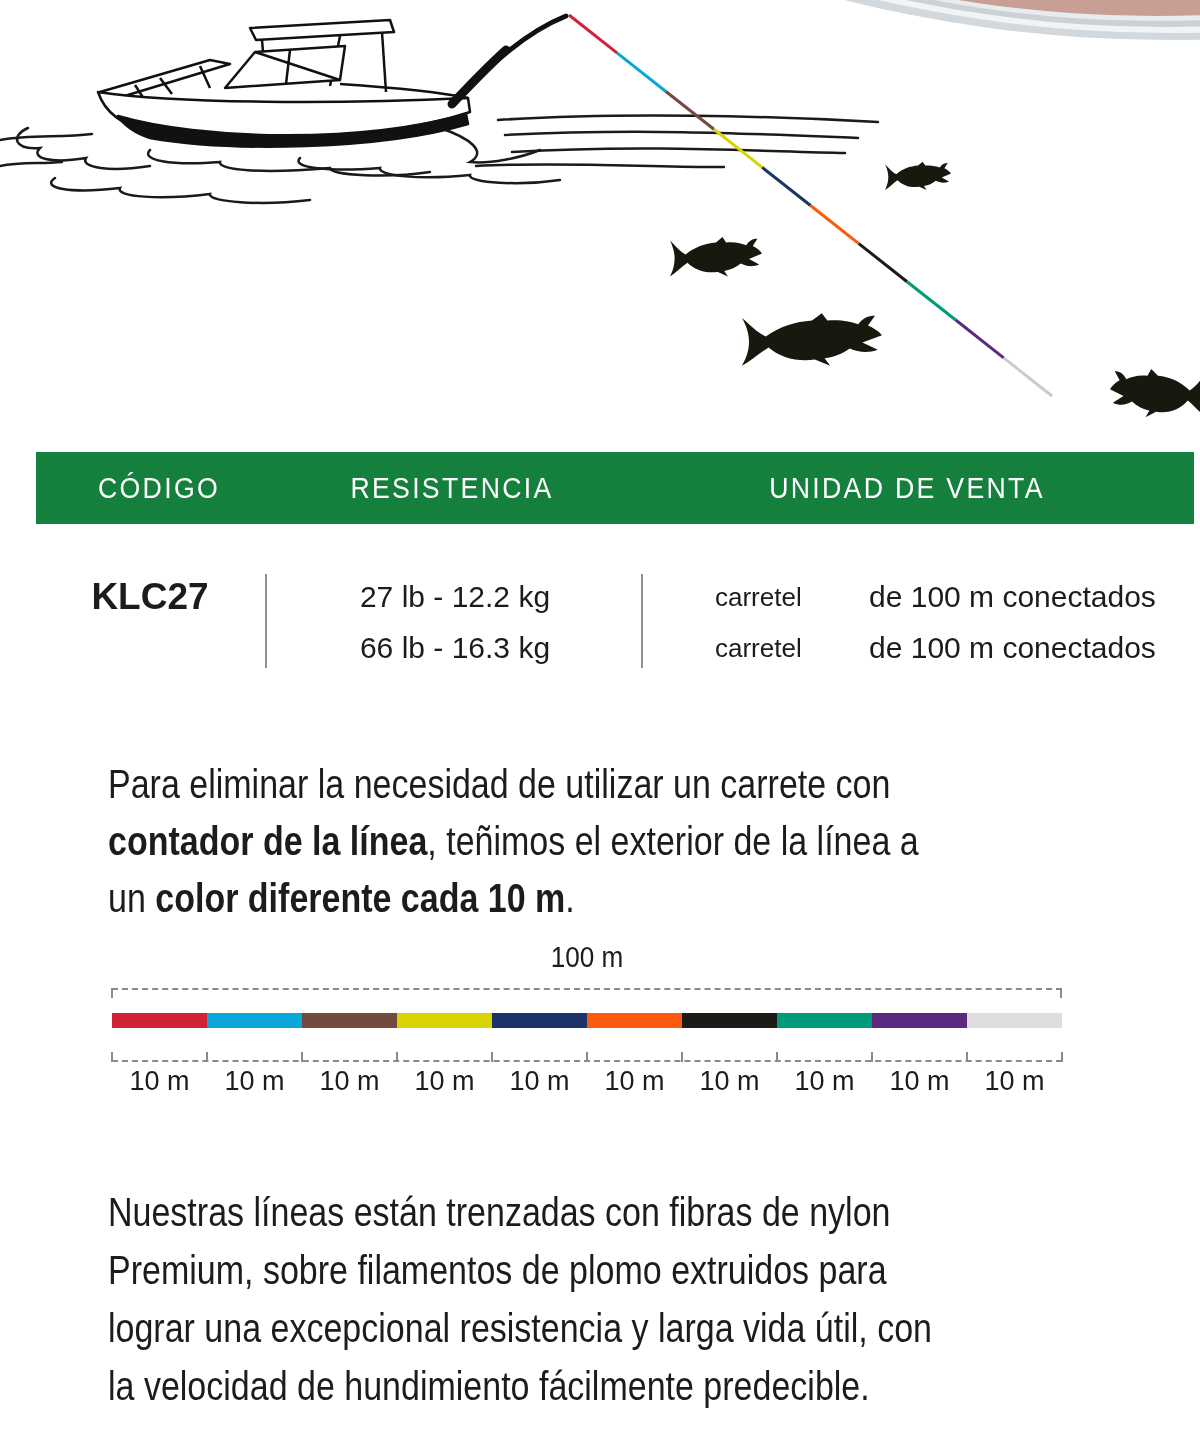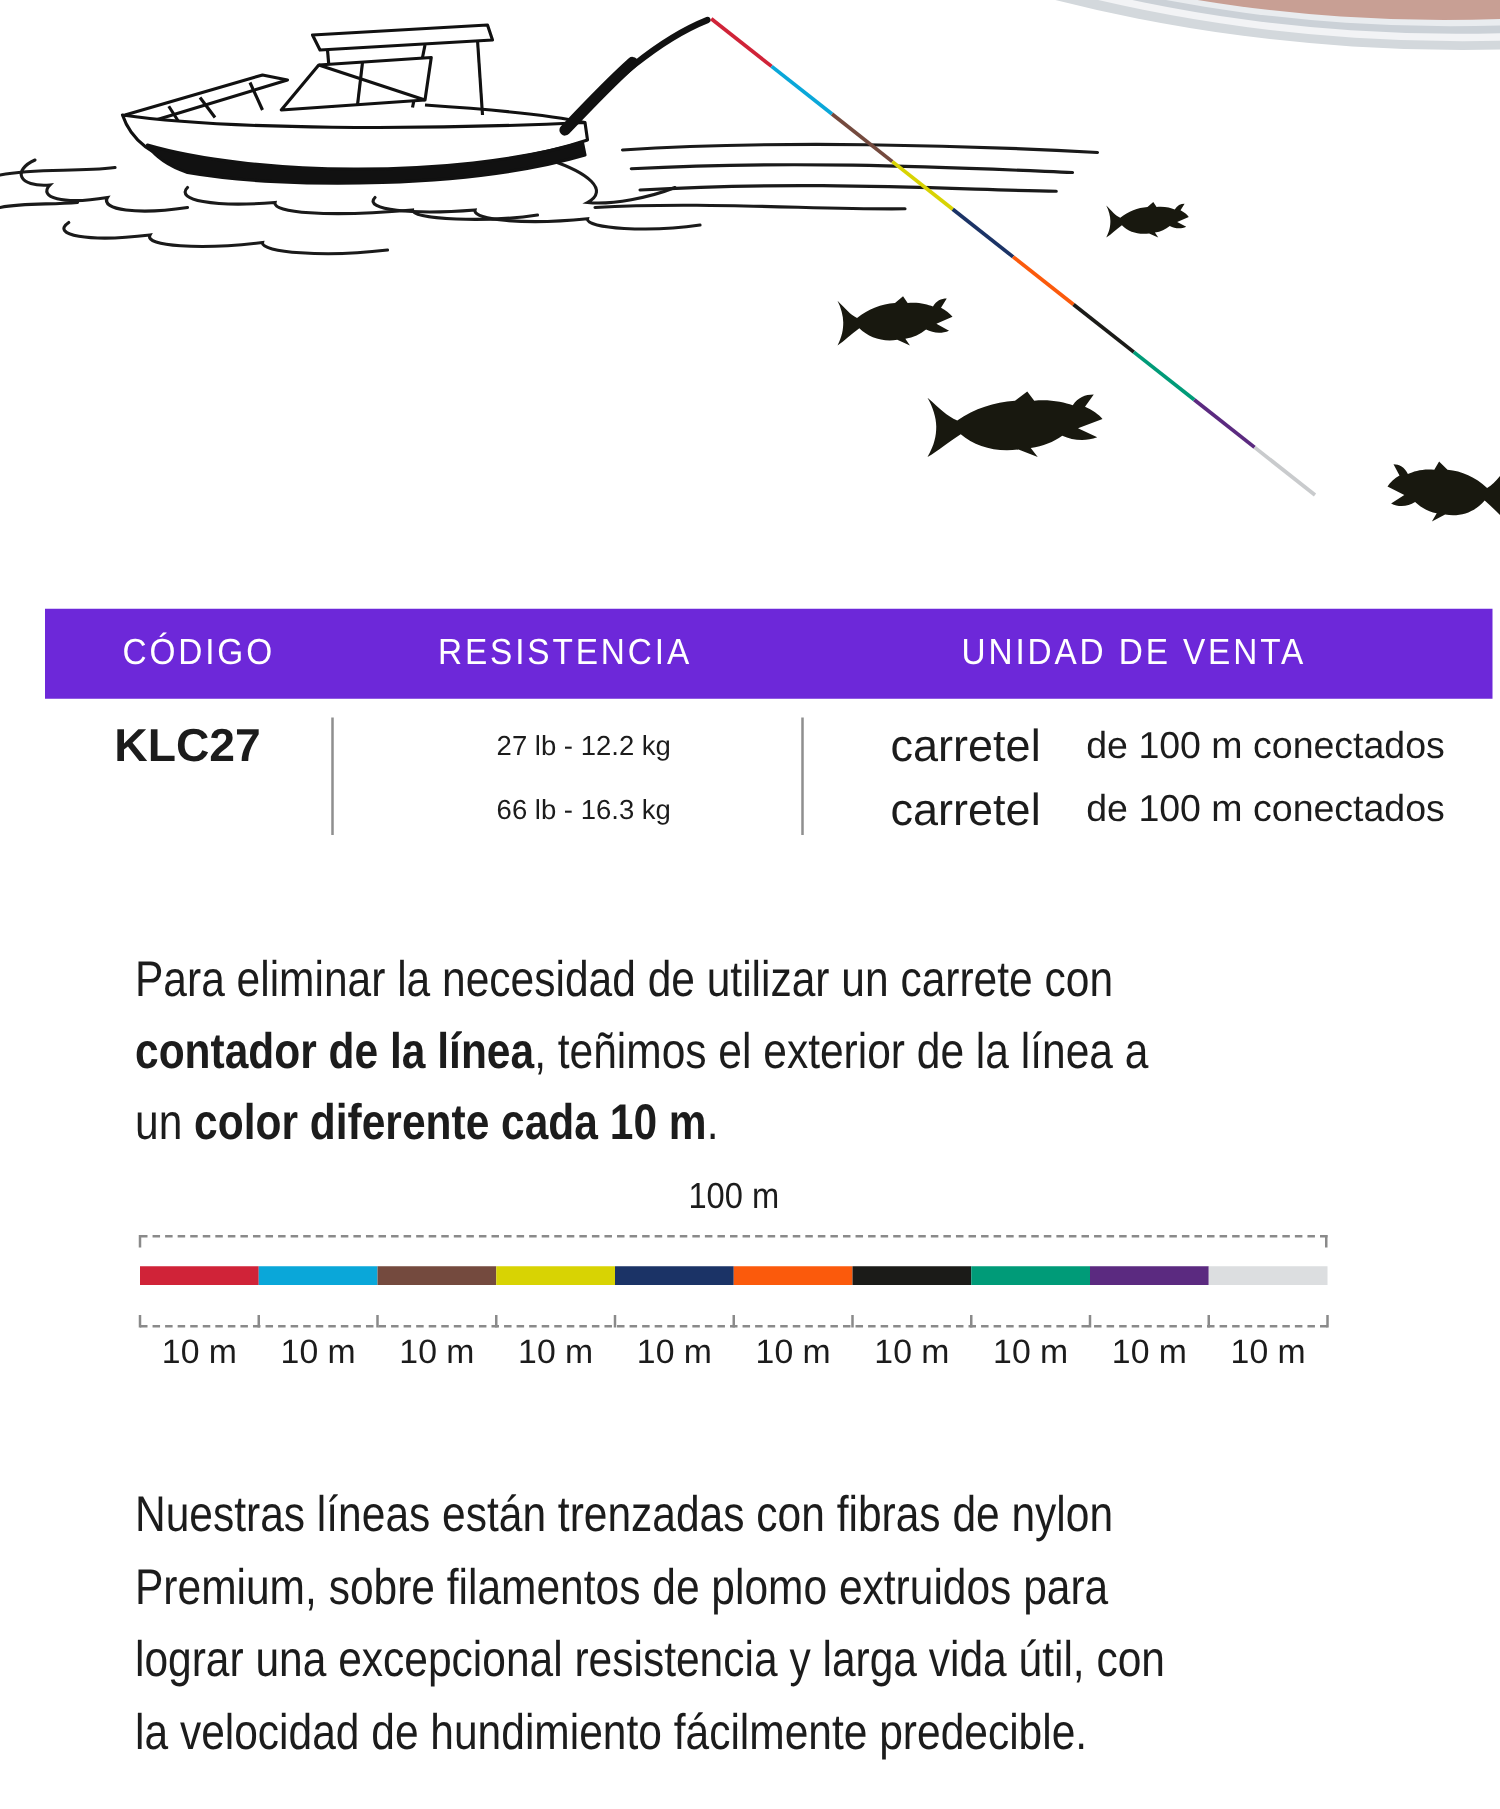--- a/index.html
+++ b/index.html
@@ -12,22 +12,22 @@
   .bar{position:absolute;left:36px;top:452px;width:1158px;height:72px}
   .bar .h{position:absolute;top:50%;transform:translate(-50%,-50%) scaleX(.92);
           color:#fff;font-size:29px;letter-spacing:2.5px;white-space:nowrap}
   .h1{left:123px}.h2{left:416px}.h3{left:871px}
 
   
   #rows{position:absolute;left:0;top:0;width:1200px}
   .trow{position:absolute;left:0;width:1047px;height:52px;line-height:52px}
   .trow.r0{top:571px}.trow.r1{top:622px}
   .c-cod{position:absolute;left:70px;width:160px;text-align:center;font-weight:bold;font-size:37px}
-  .c-res{position:absolute;left:352px;width:230px;text-align:center;font-size:22px}
-  .c-car{position:absolute;left:700px;width:145px;text-align:center;font-size:36px}
+  .c-res{position:absolute;left:340px;width:230px;text-align:center;font-size:30px}
+  .c-car{position:absolute;left:715px;width:145px;font-size:26px}
   .c-uni{position:absolute;left:869px;font-size:30px;white-space:nowrap}
   .divider{position:absolute;top:574px;width:2px;height:94px;background:#8f8f8f}
   .d1{left:265px}.d2{left:641px}
 
   
   .para{position:absolute;left:108px;width:1150px;font-size:40px;
         transform:scaleX(.85);transform-origin:0 0;white-space:nowrap}
   .p1{top:756px;line-height:57px}
   .p2{top:1183px;line-height:58px}
   .b{font-weight:bold}
@@ -110,21 +110,21 @@
         <line x1="955.4" y1="319.8" x2="1003.7" y2="357.90000000000003" stroke="#5b2a80" stroke-width="3"></line>
         <line x1="1003.7" y1="357.90000000000003" x2="1052" y2="396" stroke="#c9cbcd" stroke-width="3"></line>
       </g>
 
     <use href="#fishP" xlink:href="#fishP" transform="translate(885,161) scale(0.66)" fill="#18180f"></use>
     <use href="#fishP" xlink:href="#fishP" transform="translate(670,236) scale(0.92)" fill="#18180f"></use>
     <use href="#fishP" xlink:href="#fishP" transform="translate(742,312) scale(1.40,1.22)" fill="#18180f"></use>
     <use href="#fishP" xlink:href="#fishP" transform="translate(1206,368) scale(-0.96,1.12)" fill="#18180f"></use>
   </svg>
 
-  <div class="bar" id="header-bar" style="background: #6d28d9; margin-top: 35px;">
+  <div class="bar" id="header-bar" style="background: #15803d;">
     <span class="h h1">CÓDIGO</span>
     <span class="h h2">RESISTENCIA</span>
     <span class="h h3">UNIDAD DE VENTA</span>
   </div>
 
   <div id="rows">
       <div class="trow r0">
         <span class="c-cod">KLC27</span>
         <span class="c-res">27 lb - 12.2 kg</span>
         <span class="c-car">carretel</span>

